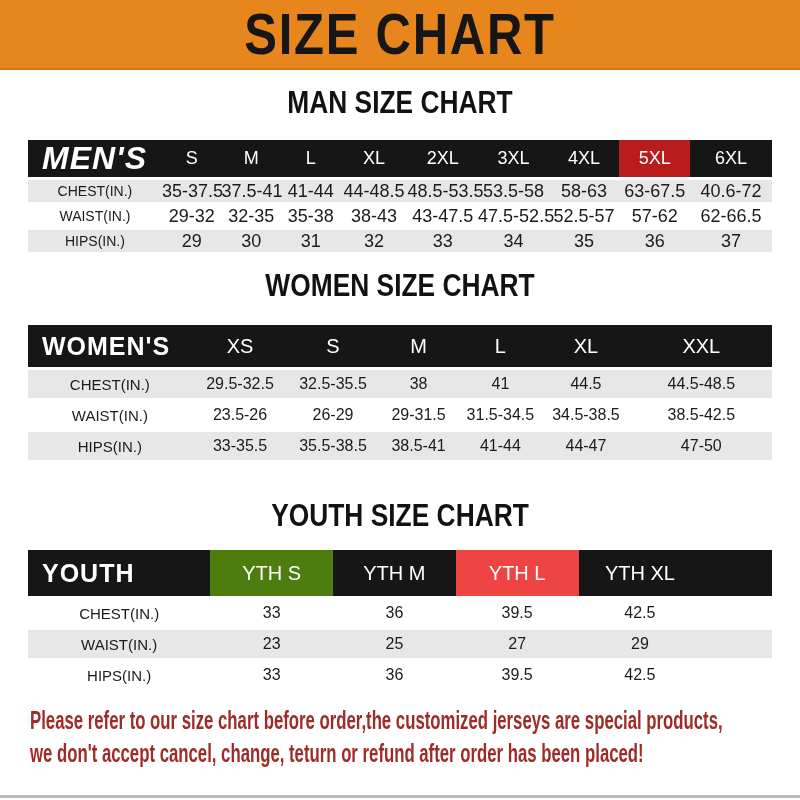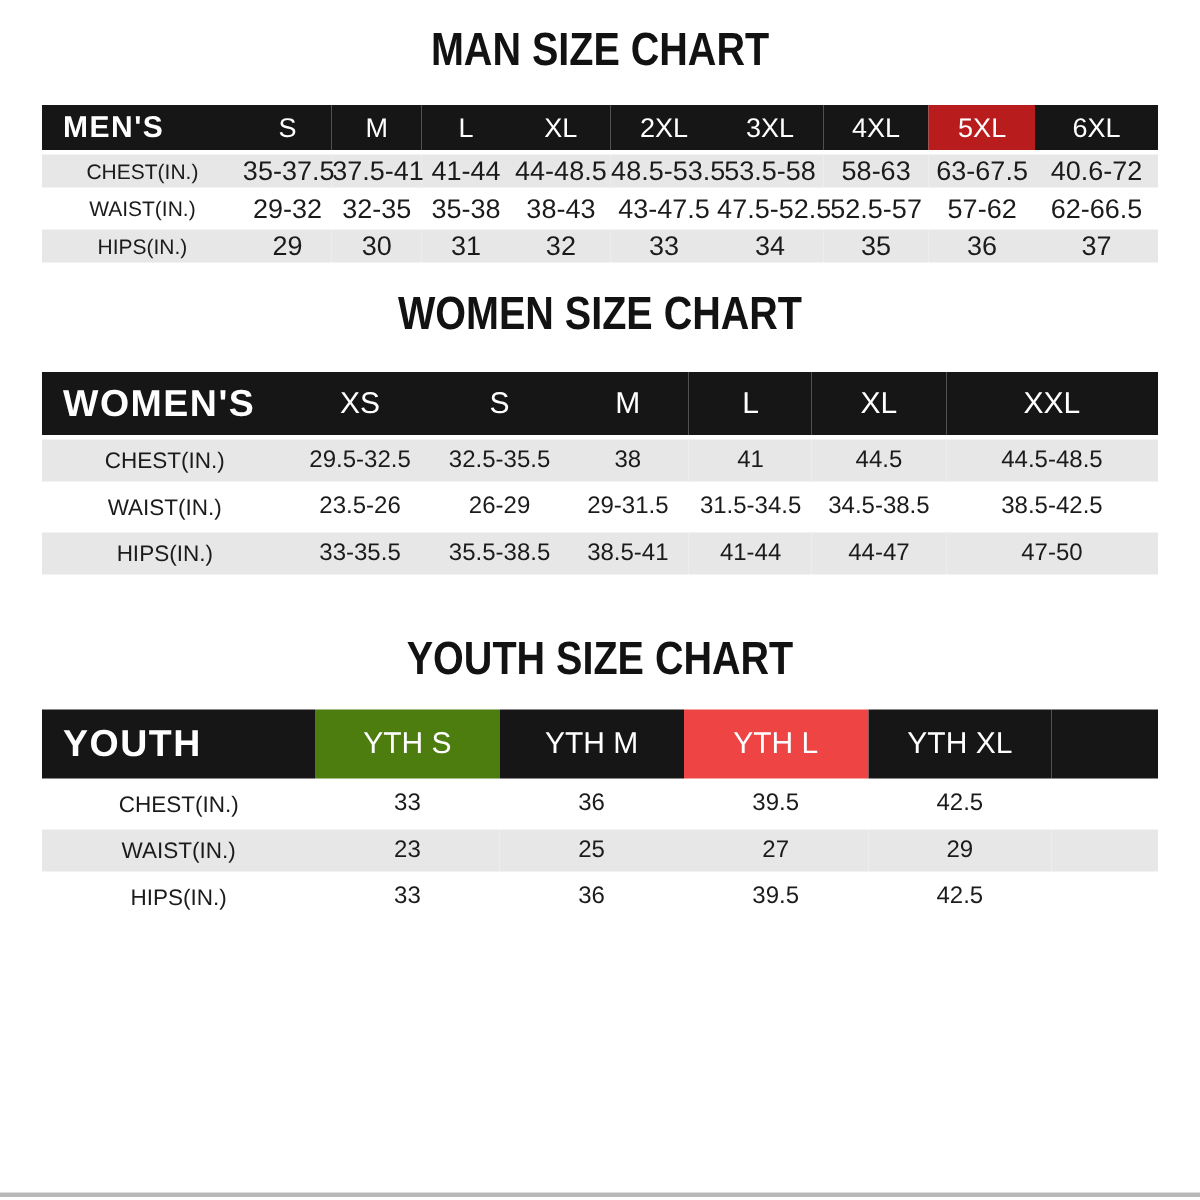--- a/index.html
+++ b/index.html
@@ -46,21 +46,21 @@
   }
   table.size-table td{
     text-align:center;color:#1b1b1b;padding:0;
     white-space:nowrap;
   }
   td.row-label{color:#222222;}
   tr.shaded td{background:#e7e7e7;}
   tr.plain td{background:#ffffff;}
   
   .tbl-men th{height:30px;font-size:18px;}
-  .tbl-men th.corner{font-size:20px;}
+  .tbl-men th.corner{font-size:32px;font-style:italic;}
   .tbl-men td{height:22px;font-size:18px;}
   .tbl-men td.row-label{font-size:14px;}
   
   .tbl-women th{height:42px;font-size:20px;}
   .tbl-women th.corner{font-size:25px;}
   .tbl-women td{height:28px;font-size:16px;}
   .tbl-women td.row-label{font-size:15px;}
   
   .tbl-youth th{height:46px;font-size:20px;}
   .tbl-youth th.corner{font-size:25px;}
@@ -76,20 +76,23 @@
   .bottom-line{
     position:absolute;left:0;bottom:2px;width:100%;height:3px;
     background:#b9b9b9;
   }
 </style>
 </head>
 <body>
 
 <div class="page">
 
+  <header class="banner" style="background: rgb(232, 134, 30);">
+    <span class="banner-title">SIZE CHART</span>
+  </header>
 
   <main id="sections">
       <section class="section section-men">
         <h2>MAN SIZE CHART</h2>
         <table class="size-table tbl-men">
           <colgroup>
             <col style="width: 18%;">
             <col style="width: 8%;">
             <col style="width: 8%;">
             <col style="width: 8%;">
@@ -252,15 +255,19 @@
               <td>36</td>
               <td>39.5</td>
               <td>42.5</td>
               <td></td>
             </tr>
           </tbody>
         </table>
       </section>
     </main>
 
+  <footer class="disclaimer">
+    <div class="line" style="color: rgb(158, 43, 39);">Please refer to our size chart before order,the customized jerseys are special products,</div>
+    <div class="line" style="color: rgb(158, 43, 39);">we don't accept cancel, change, teturn or refund after order has been placed!</div>
+  </footer>
 
   <div class="bottom-line"></div>
 </div>
 
 </body></html>

